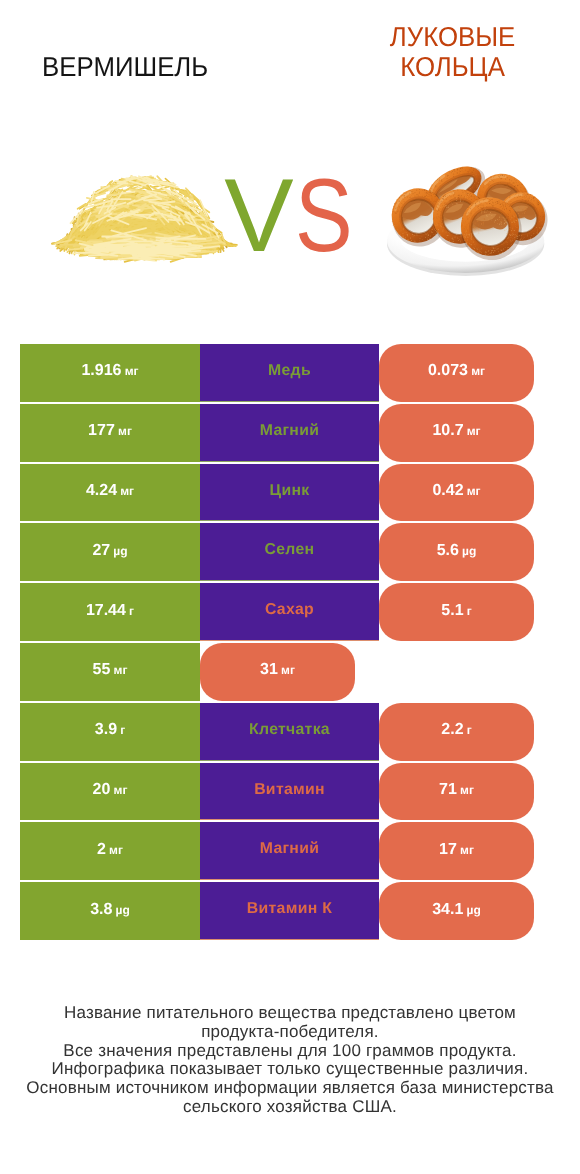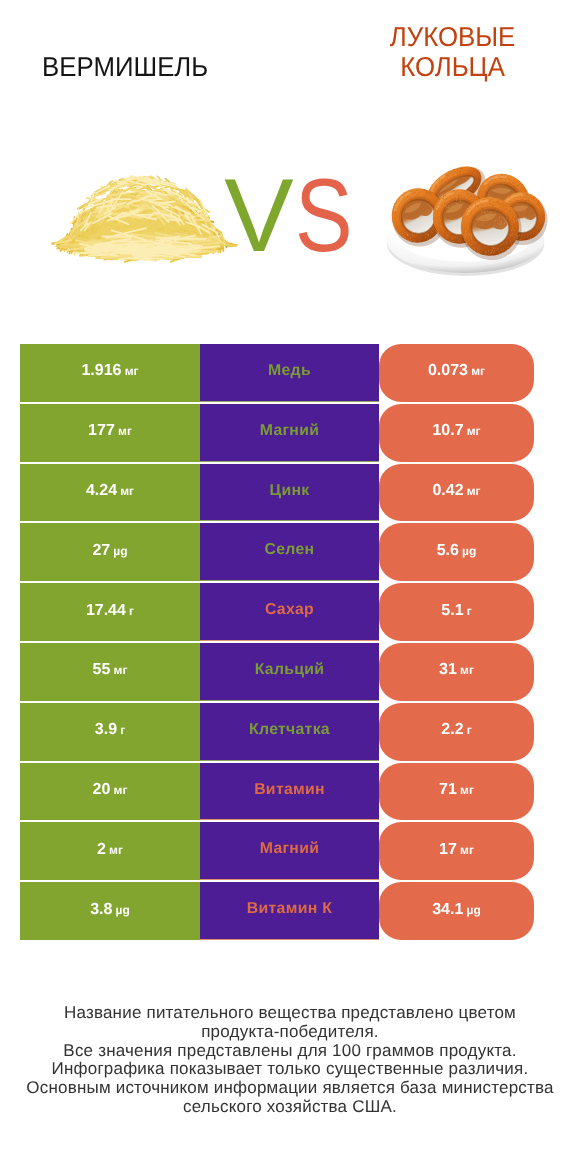--- a/index.html
+++ b/index.html
@@ -293,23 +293,20 @@
           <span class="lab">Сахар</span>
         </div>
         <div class="cell cell-r">
           <span class="val">5.1<span class="u">г</span></span>
         </div>
       </div>
       <div class="row r-left">
         <div class="cell cell-l">
           <span class="val">55<span class="u">мг</span></span>
         </div>
-        <div class="cell cell-m">
-          <span class="lab">Кальций</span>
-        </div>
         <div class="cell cell-r">
           <span class="val">31<span class="u">мг</span></span>
         </div>
       </div>
       <div class="row r-left">
         <div class="cell cell-l">
           <span class="val">3.9<span class="u">г</span></span>
         </div>
         <div class="cell cell-m">
           <span class="lab">Клетчатка</span>

